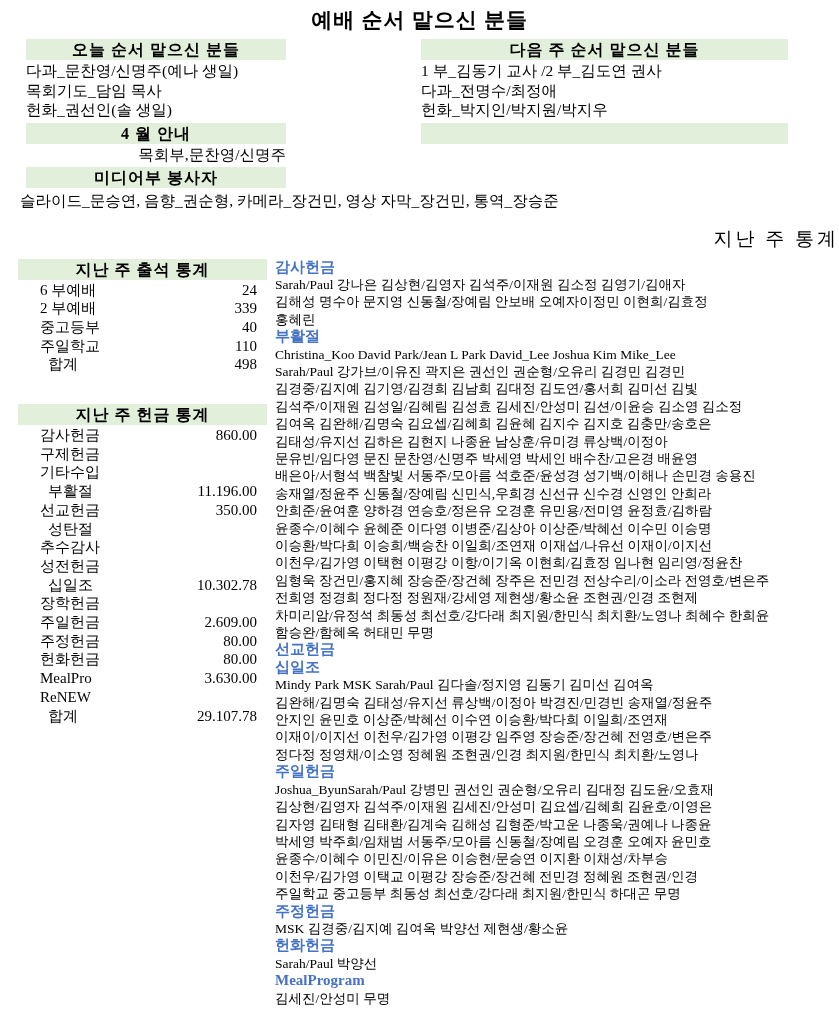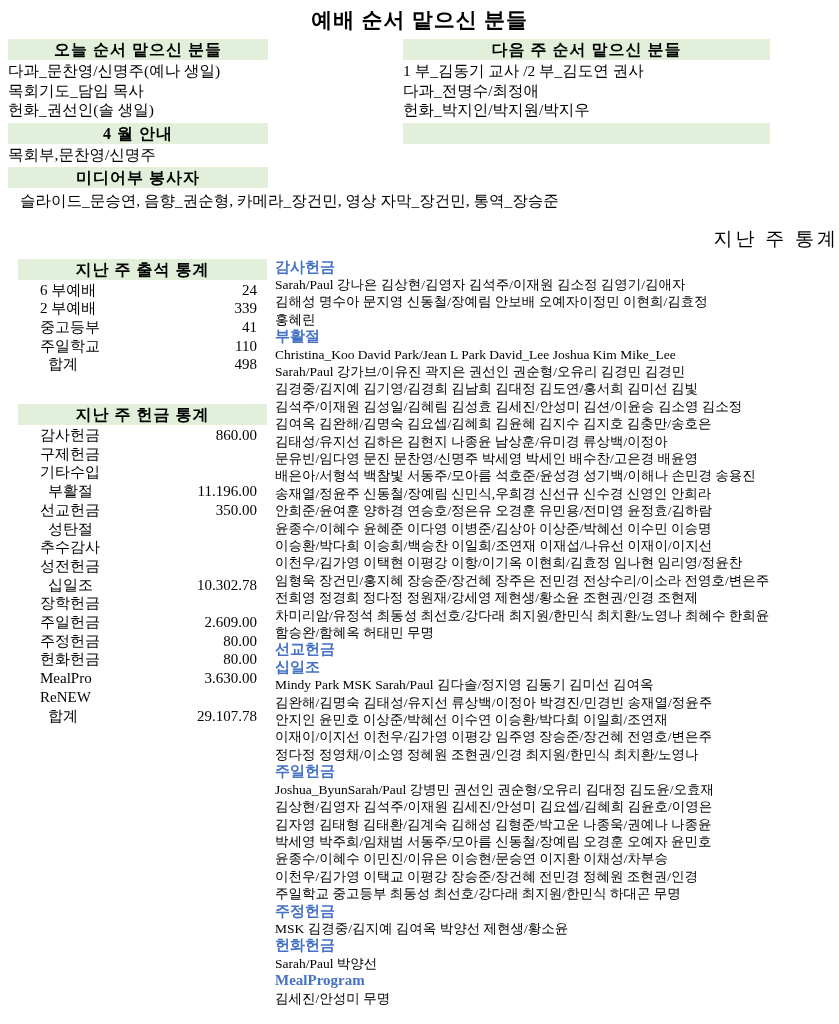--- a/index.html
+++ b/index.html
@@ -10,30 +10,30 @@
   body{
     width:839px;height:1024px;overflow:hidden;
     font-family:"Liberation Serif","DejaVu Serif",serif;
     color:#000;
   }
   .page{position:relative;width:839px;height:1024px;}
   .main-title{
     text-align:center;font-size:21px;font-weight:bold;
     letter-spacing:1px;margin:6px 0 5px 0;
   }
-  .top-grid{display:flex;margin-left:8px;}
+  .top-grid{display:flex;margin-left:26px;}
   .top-left{width:260px;}
   .top-right{width:367px;margin-left:135px;}
   .green-header{
     background:var(--green);font-weight:bold;text-align:center;
     font-size:16px;line-height:21px;height:21px;letter-spacing:1px;
     margin-bottom:1px;
   }
   .top-line{font-size:15.5px;line-height:19.5px;white-space:nowrap;}
-  .center{text-align:left;}
+  .center{text-align:right;}
   .blk-gap{height:3px;}
   .green-bar{background:var(--green);height:21px;}
   .media-line{margin:2px 0 0 20px;font-size:15.5px;line-height:19.5px;white-space:nowrap;}
   .stats-title{
     text-align:right;font-size:19px;font-weight:normal;
     letter-spacing:3px;margin:15px 0 7px 0;
   }
   .bottom-grid{display:flex;margin-left:18px;align-items:flex-start;}
   .stats-col{width:249px;flex:none;}
   .donors-col{flex:none;width:560px;margin-left:8px;}
@@ -95,21 +95,21 @@
           <div class="stat-row">
             <span class="lbl">6 부예배</span>
             <span class="val">24</span>
           </div>
           <div class="stat-row">
             <span class="lbl">2 부예배</span>
             <span class="val">339</span>
           </div>
           <div class="stat-row">
             <span class="lbl">중고등부</span>
-            <span class="val">41</span>
+            <span class="val">40</span>
           </div>
           <div class="stat-row">
             <span class="lbl">주일학교</span>
             <span class="val">110</span>
           </div>
           <div class="stat-row">
             <span class="lbl indent">합계</span>
             <span class="val">498</span>
           </div>
         </div>

